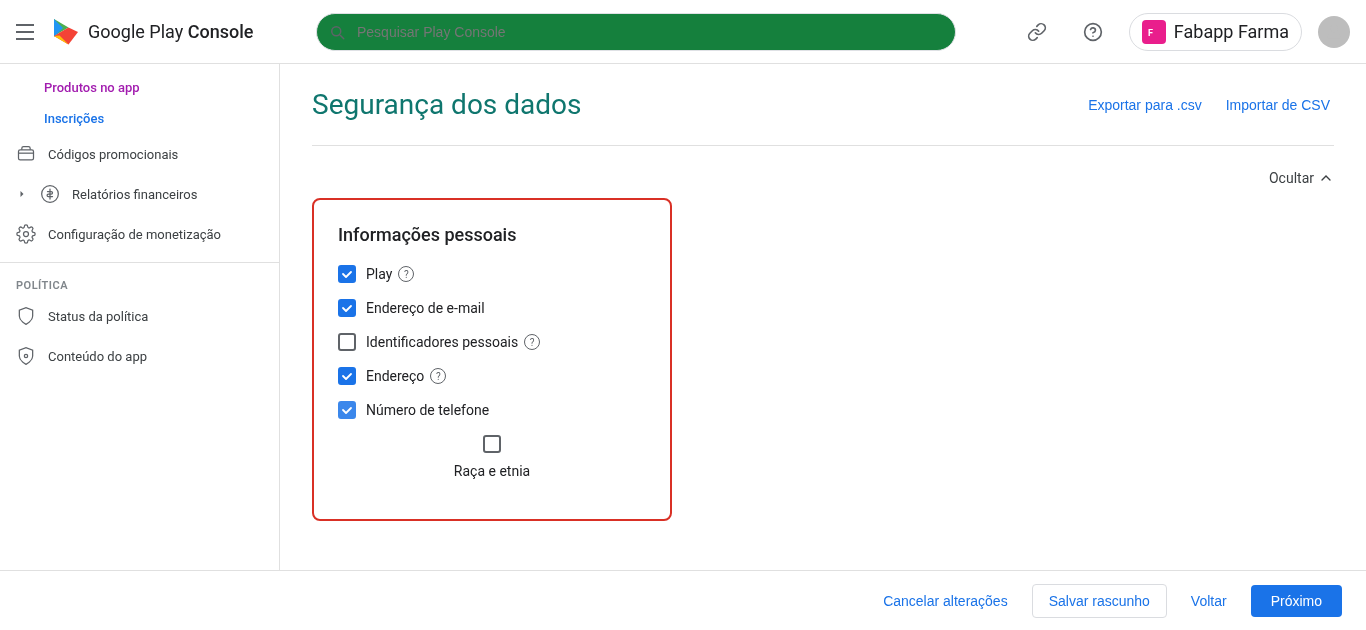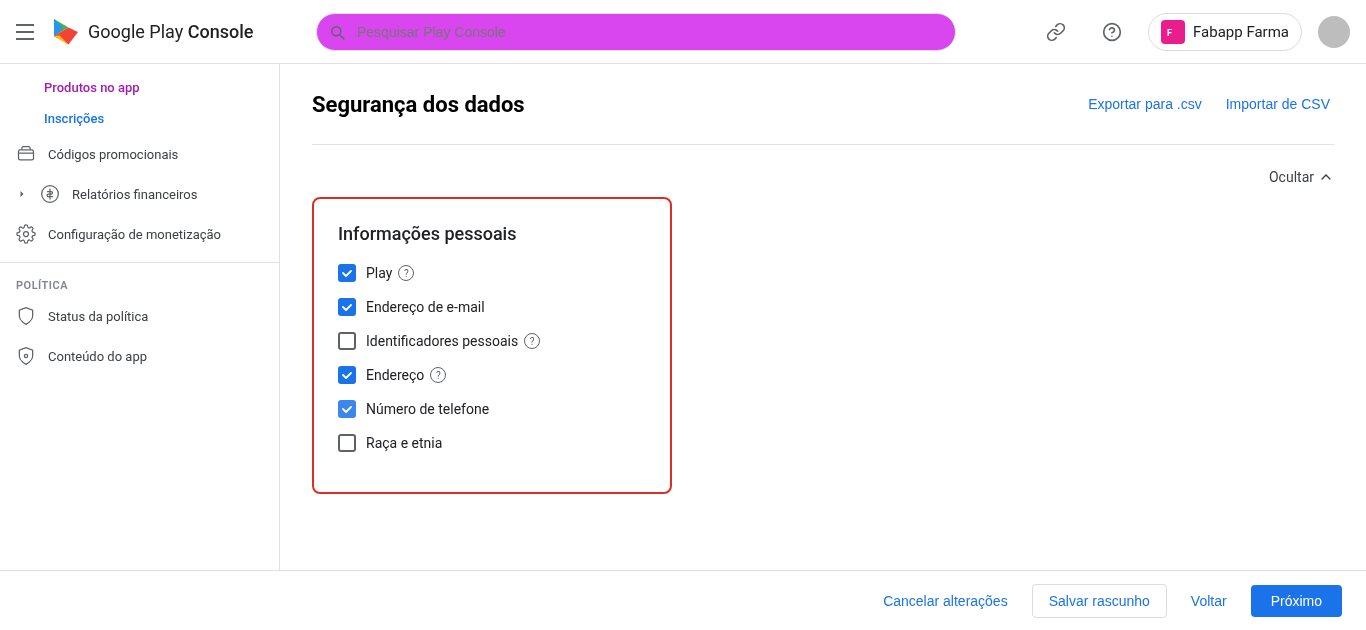--- a/index.html
+++ b/index.html
@@ -8,57 +8,57 @@
     
     .topbar { height: 64px; display: flex; align-items: center; padding: 0 16px; border-bottom: 1px solid #e0e0e0; flex-shrink: 0; }
     .topbar-left { display: flex; align-items: center; gap: 10px; min-width: 300px; }
     .hamburger { width: 24px; height: 24px; display: flex; flex-direction: column; justify-content: center; gap: 5px; cursor: pointer; flex-shrink: 0; }
     .hamburger span { width: 18px; height: 2px; background: #5f6368; display: block; }
     .logo { display: flex; align-items: center; gap: 6px; }
     .logo-icon { width: 32px; height: 32px; }
     .logo-text { font-size: 18px; font-weight: 400; color: #202124; }
     .logo-text b { font-weight: 500; }
     .search-bar { flex: 1; max-width: 640px; }
-    .search-bar input { width: 100%; padding: 10px 16px 10px 40px; border: 1px solid #dfe1e5; border-radius: 24px; font-size: 14px; background: #d946ef; outline: none; color: #202124; }
+    .search-bar input { width: 100%; padding: 10px 16px 10px 40px; border: 1px solid #dfe1e5; border-radius: 24px; font-size: 14px; background: #15803d; outline: none; color: #202124; }
     .search-wrap { position: relative; }
     .search-wrap svg { position: absolute; left: 12px; top: 50%; transform: translateY(-50%); }
     .topbar-right { margin-left: auto; display: flex; align-items: center; gap: 16px; }
     .icon-btn { width: 40px; height: 40px; border-radius: 50%; display: flex; align-items: center; justify-content: center; cursor: pointer; border: none; background: transparent; }
     .user-chip { display: flex; align-items: center; gap: 8px; border: 1px solid #dadce0; border-radius: 24px; padding: 6px 12px; cursor: pointer; }
     .user-chip-logo { width: 24px; height: 24px; background: #e91e8c; border-radius: 4px; display: flex; align-items: center; justify-content: center; font-size: 10px; color: white; font-weight: bold; }
-    .user-chip-name { font-size: 15px; color: #202124; }
+    .user-chip-name { font-size: 18px; color: #202124; }
     .avatar { width: 32px; height: 32px; border-radius: 50%; background: #bdbdbd; display: flex; align-items: center; justify-content: center; color: white; font-size: 14px; }
 
     
     .main { display: flex; flex: 1; overflow: hidden; }
 
     
     .sidebar { width: 280px; flex-shrink: 0; border-right: 1px solid #e0e0e0; overflow-y: auto; padding: 8px 0; }
     .sidebar-item { display: flex; align-items: center; gap: 12px; padding: 10px 16px; cursor: pointer; color: #3c4043; font-size: 13px; border-radius: 0 24px 24px 0; margin-right: 8px; }
     .sidebar-item svg { flex-shrink: 0; }
     .sidebar-section-label { padding: 8px 16px 4px; font-size: 11px; font-weight: 600; color: #80868b; text-transform: uppercase; letter-spacing: 0.5px; }
     .sidebar-child { padding-left: 44px; font-size: 13px; color: #3c4043; padding-top: 8px; padding-bottom: 8px; cursor: pointer; border-radius: 0 24px 24px 0; margin-right: 8px; }
     .sidebar-child.active { color: #a21caf; font-weight: 500; }
     .sidebar-divider { height: 1px; background: #e0e0e0; margin: 8px 0; }
 
     
     .content { flex: 1; overflow-y: auto; padding: 24px 32px; position: relative; }
     .content-header { display: flex; align-items: center; justify-content: space-between; margin-bottom: 24px; }
-    .page-title { font-size: 22px; font-weight: 700; color: #000000; }
+    .page-title { font-size: 28px; font-weight: 400; color: #0f766e; }
     .header-actions { display: flex; gap: 16px; }
     .btn-text { background: none; border: none; color: #1a73e8; font-size: 14px; cursor: pointer; padding: 8px 4px; font-weight: 500; }
     .divider-h { height: 1px; background: #e0e0e0; margin-bottom: 24px; }
 
     
     .card { border: 2px solid #d93025; border-radius: 8px; padding: 24px; max-width: 360px; background: #fff; }
     .card-title { font-size: 18px; font-weight: 500; color: #202124; margin-bottom: 20px; }
 
     
     .checkbox-row { display: flex; align-items: center; gap: 10px; margin-bottom: 16px; }
-    .checkbox-row:last-child { margin-bottom: 16px; }
+    .checkbox-row:last-child { margin-bottom: 16px; flex-direction: column; }
     .cb { width: 18px; height: 18px; border-radius: 3px; border: 2px solid #1a73e8; background: #1a73e8; display: flex; align-items: center; justify-content: center; flex-shrink: 0; cursor: pointer; }
     .cb.unchecked { background: transparent; border-color: #5f6368; }
     .cb svg { width: 12px; height: 12px; }
     .cb-label { font-size: 14px; color: #202124; display: flex; align-items: center; gap: 6px; }
     .help-icon { width: 16px; height: 16px; border-radius: 50%; border: 1px solid #5f6368; display: inline-flex; align-items: center; justify-content: center; font-size: 10px; color: #5f6368; cursor: pointer; flex-shrink: 0; }
     .ocultar-btn { display: flex; align-items: flex-end; gap: 4px; cursor: pointer; color: #3c4043; font-size: 14px; }
     .ocultar-btn svg { width: 16px; height: 16px; }
 
     
     .bottom-bar { height: 60px; border-top: 1px solid #e0e0e0; display: flex; align-items: center; justify-content: flex-end; padding: 0 24px; gap: 8px; flex-shrink: 0; }

